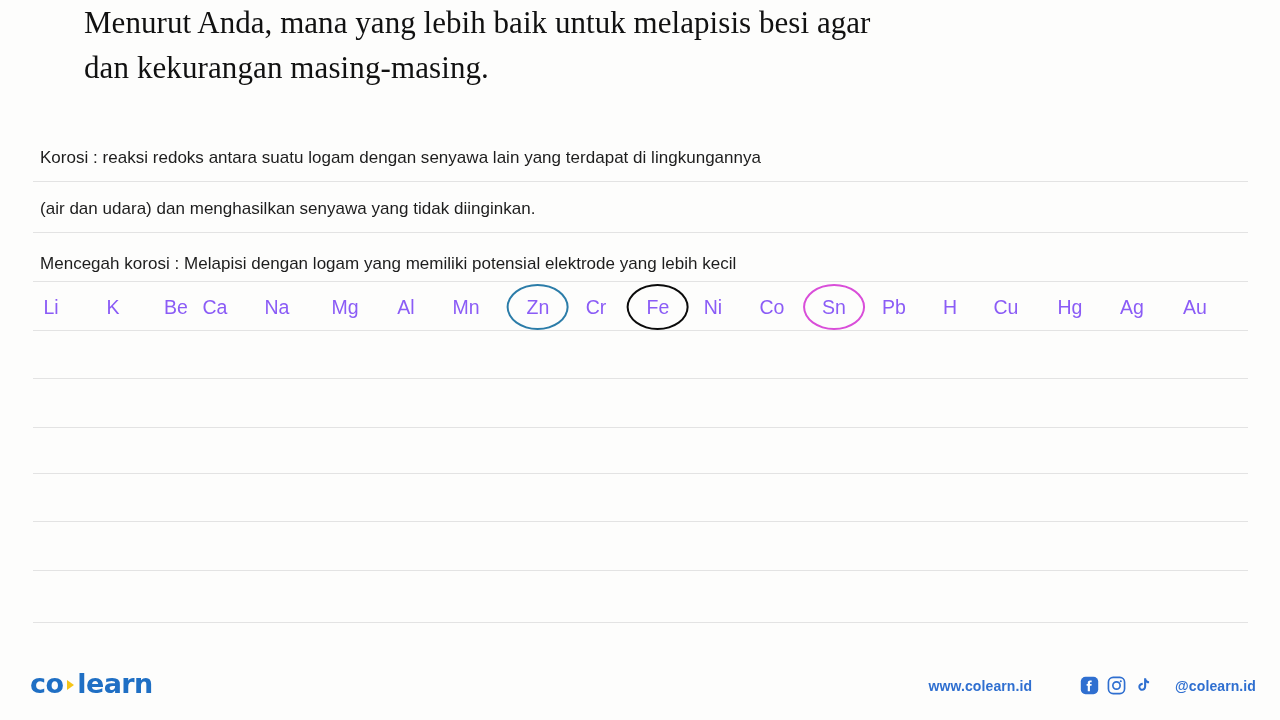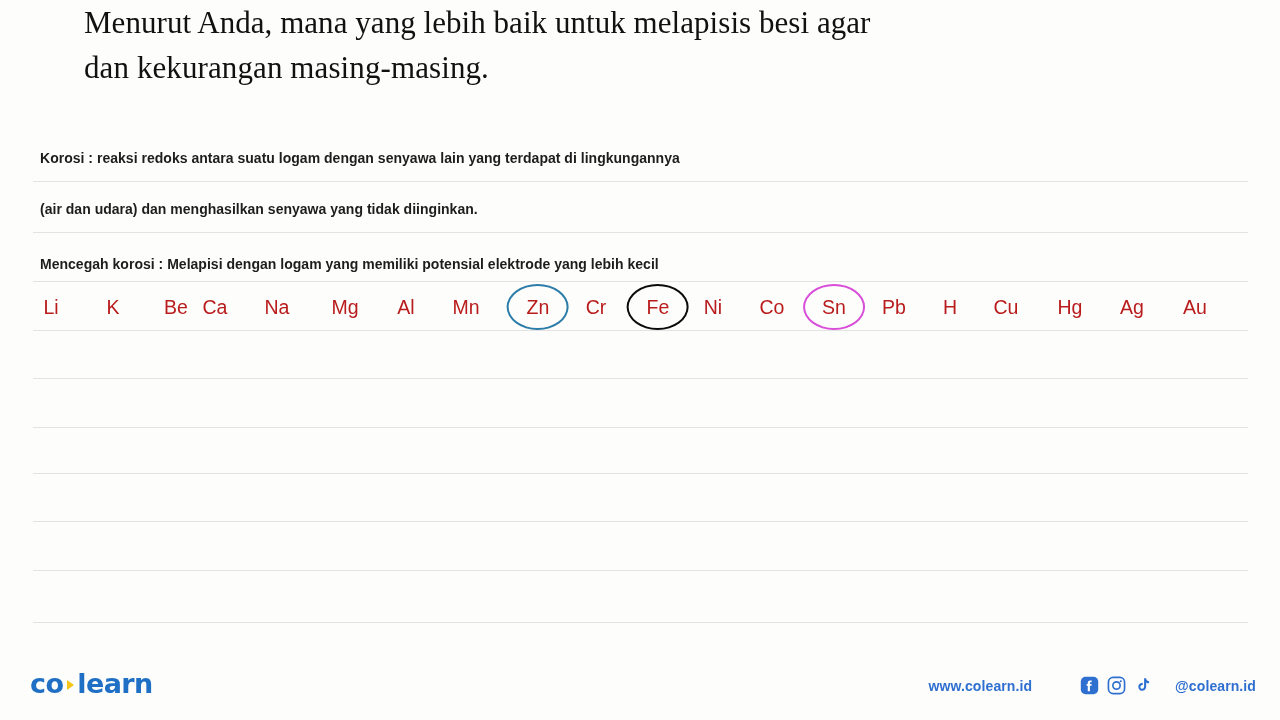--- a/index.html
+++ b/index.html
@@ -52,47 +52,46 @@
     width: 1215px;
     height: 1px;
     background: #e3e3e3;
   }
 
   
   .answer-row {
     position: absolute;
     left: 40px;
     font-family: "Liberation Sans", "DejaVu Sans", sans-serif;
-    font-size: 14px;
+    font-size: 17px;
     line-height: 24px;
     color: #1d1d1d;
     white-space: nowrap;
     letter-spacing: 0.02px;
-    font-weight: bold;
   }
   #answer-row-0 { top: 146px; }
   #answer-row-1 { top: 197px; }
   #answer-row-2 { top: 246px; margin-top: 6px; }
 
   
   #series-row {
     position: absolute;
     left: 33px;
     top: 290px;
     width: 1215px;
     height: 40px;
   }
   .series-item {
     position: absolute;
     top: 0;
     height: 34px;
     line-height: 34px;
     font-family: "Liberation Sans", "DejaVu Sans", sans-serif;
     font-size: 19.5px;
-    color: #b91c1c;
+    color: #8b5cf6;
     text-align: left;
     transform: translateX(-50%);
     white-space: nowrap;
   }
   .series-item .circle-wrap {
     position: absolute;
     left: 50%;
     top: 50%;
     transform: translate(-50%, -50%);
     width: 62px;

